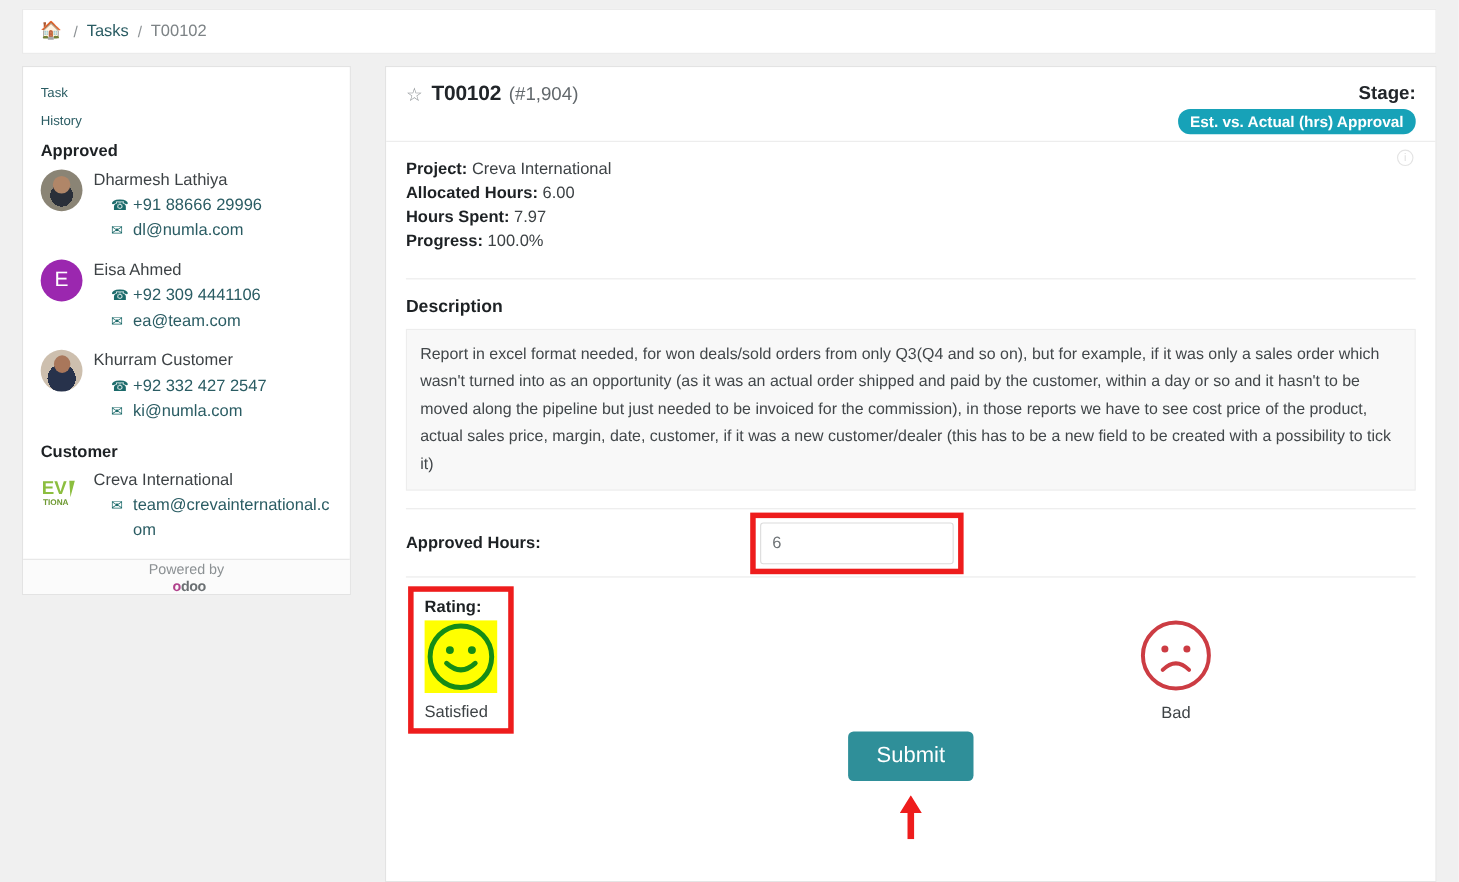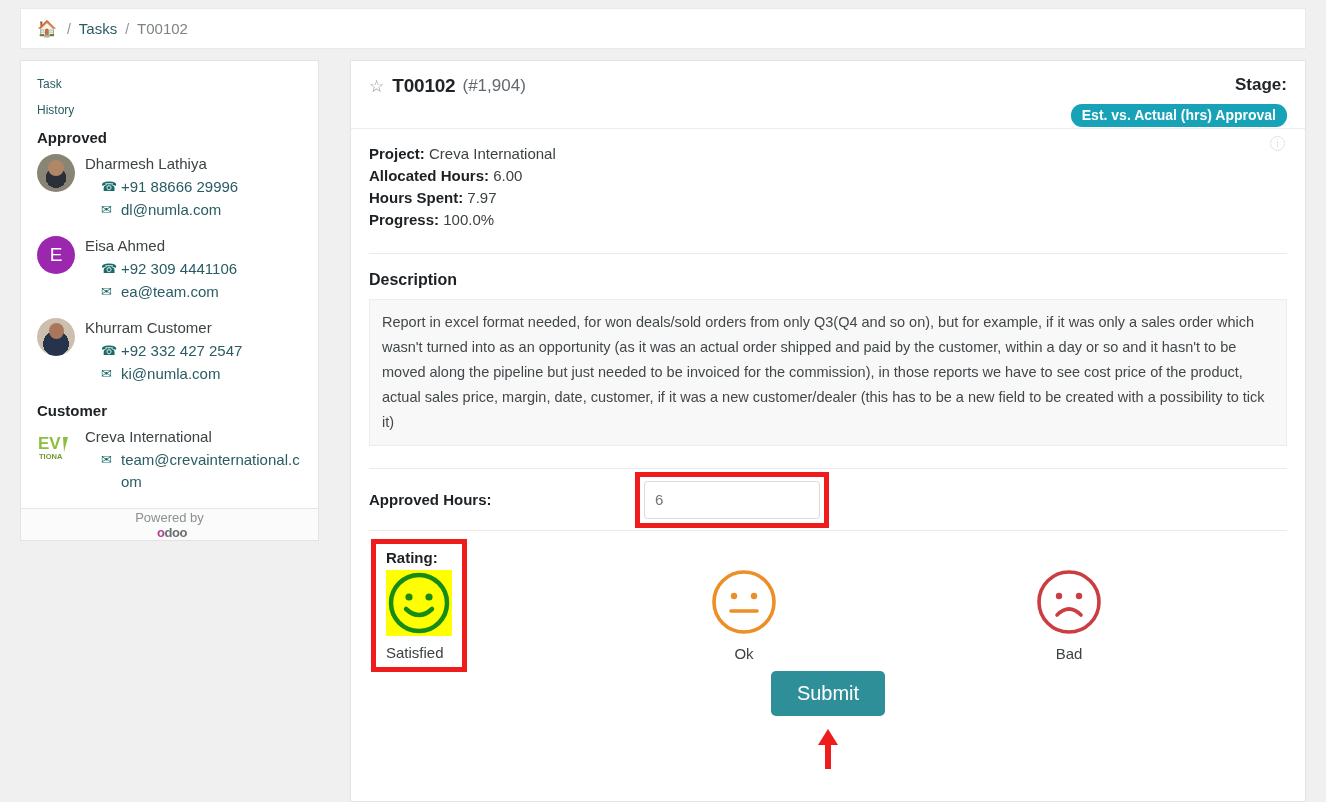--- a/index.html
+++ b/index.html
@@ -174,21 +174,21 @@
   .stage-wrap {
     position: absolute;
     right: 18px; top: 14px;
     text-align: right;
   }
   .stage-label {
     font-size: 17px;
     font-weight: bold;
     color: #212529;
     display: block;
-    margin-bottom: 9px;
+    margin-bottom: 4px;
   }
   .stage-badge {
     display: inline-block;
     background: #17a2b8;
     color: #fff;
     font-size: 14px;
     font-weight: bold;
     border-radius: 11px;
     padding: 3px 11px 4px 11px;
     white-space: nowrap;
@@ -222,26 +222,27 @@
     background: #f8f8f8;
     border: 1px solid #ededed;
     padding: 10px 12px;
     font-size: 14.5px;
     line-height: 25px;
     color: #42474a;
   }
 
   
   .ah-row {
-    margin-top: 22px;
+    margin-top: 16px;
     border-top: 1px solid #eaeaea;
     display: flex;
     align-items: center;
     height: 62px;
     position: relative;
+    gap: 47px;
   }
   .ah-label {
     font-size: 15px;
     font-weight: bold;
     color: #1d2124;
     width: 266px;
   }
   .hl-box {
     border: 5px solid #ee1c1c;
     padding: 4px;
@@ -467,29 +468,20 @@
           <svg width="66" height="66" viewBox="0 0 66 66">
             <circle cx="33" cy="33" r="28" fill="none" stroke="#158c16" stroke-width="4.5"></circle>
             <circle cx="23" cy="27" r="3.6" fill="#158c16"></circle>
             <circle cx="43" cy="27" r="3.6" fill="#158c16"></circle>
             <path d="M20 39 Q33 51 46 39" fill="none" stroke="#158c16" stroke-width="4.5" stroke-linecap="round"></path>
           </svg>
         </div>
         <div class="face-caption">Satisfied</div>
       </div>
 
-      <div class="face-ok">
-        <svg width="70" height="70" viewBox="0 0 70 70">
-          <circle cx="35" cy="35" r="30" fill="none" stroke="#ec8f27" stroke-width="3.6"></circle>
-          <circle cx="25" cy="29" r="3.2" fill="#ec8f27"></circle>
-          <circle cx="45" cy="29" r="3.2" fill="#ec8f27"></circle>
-          <line x1="22" y1="44" x2="48" y2="44" stroke="#ec8f27" stroke-width="3.6" stroke-linecap="round"></line>
-        </svg>
-        <div class="face-caption center">Ok</div>
-      </div>
 
       <div class="face-bad">
         <svg width="70" height="70" viewBox="0 0 70 70">
           <circle cx="35" cy="35" r="30" fill="none" stroke="#cc3c43" stroke-width="3.6"></circle>
           <circle cx="25" cy="29" r="3.2" fill="#cc3c43"></circle>
           <circle cx="45" cy="29" r="3.2" fill="#cc3c43"></circle>
           <path d="M23 48 Q35 36 47 48" fill="none" stroke="#cc3c43" stroke-width="3.6" stroke-linecap="round"></path>
         </svg>
         <div class="face-caption center">Bad</div>
       </div>

